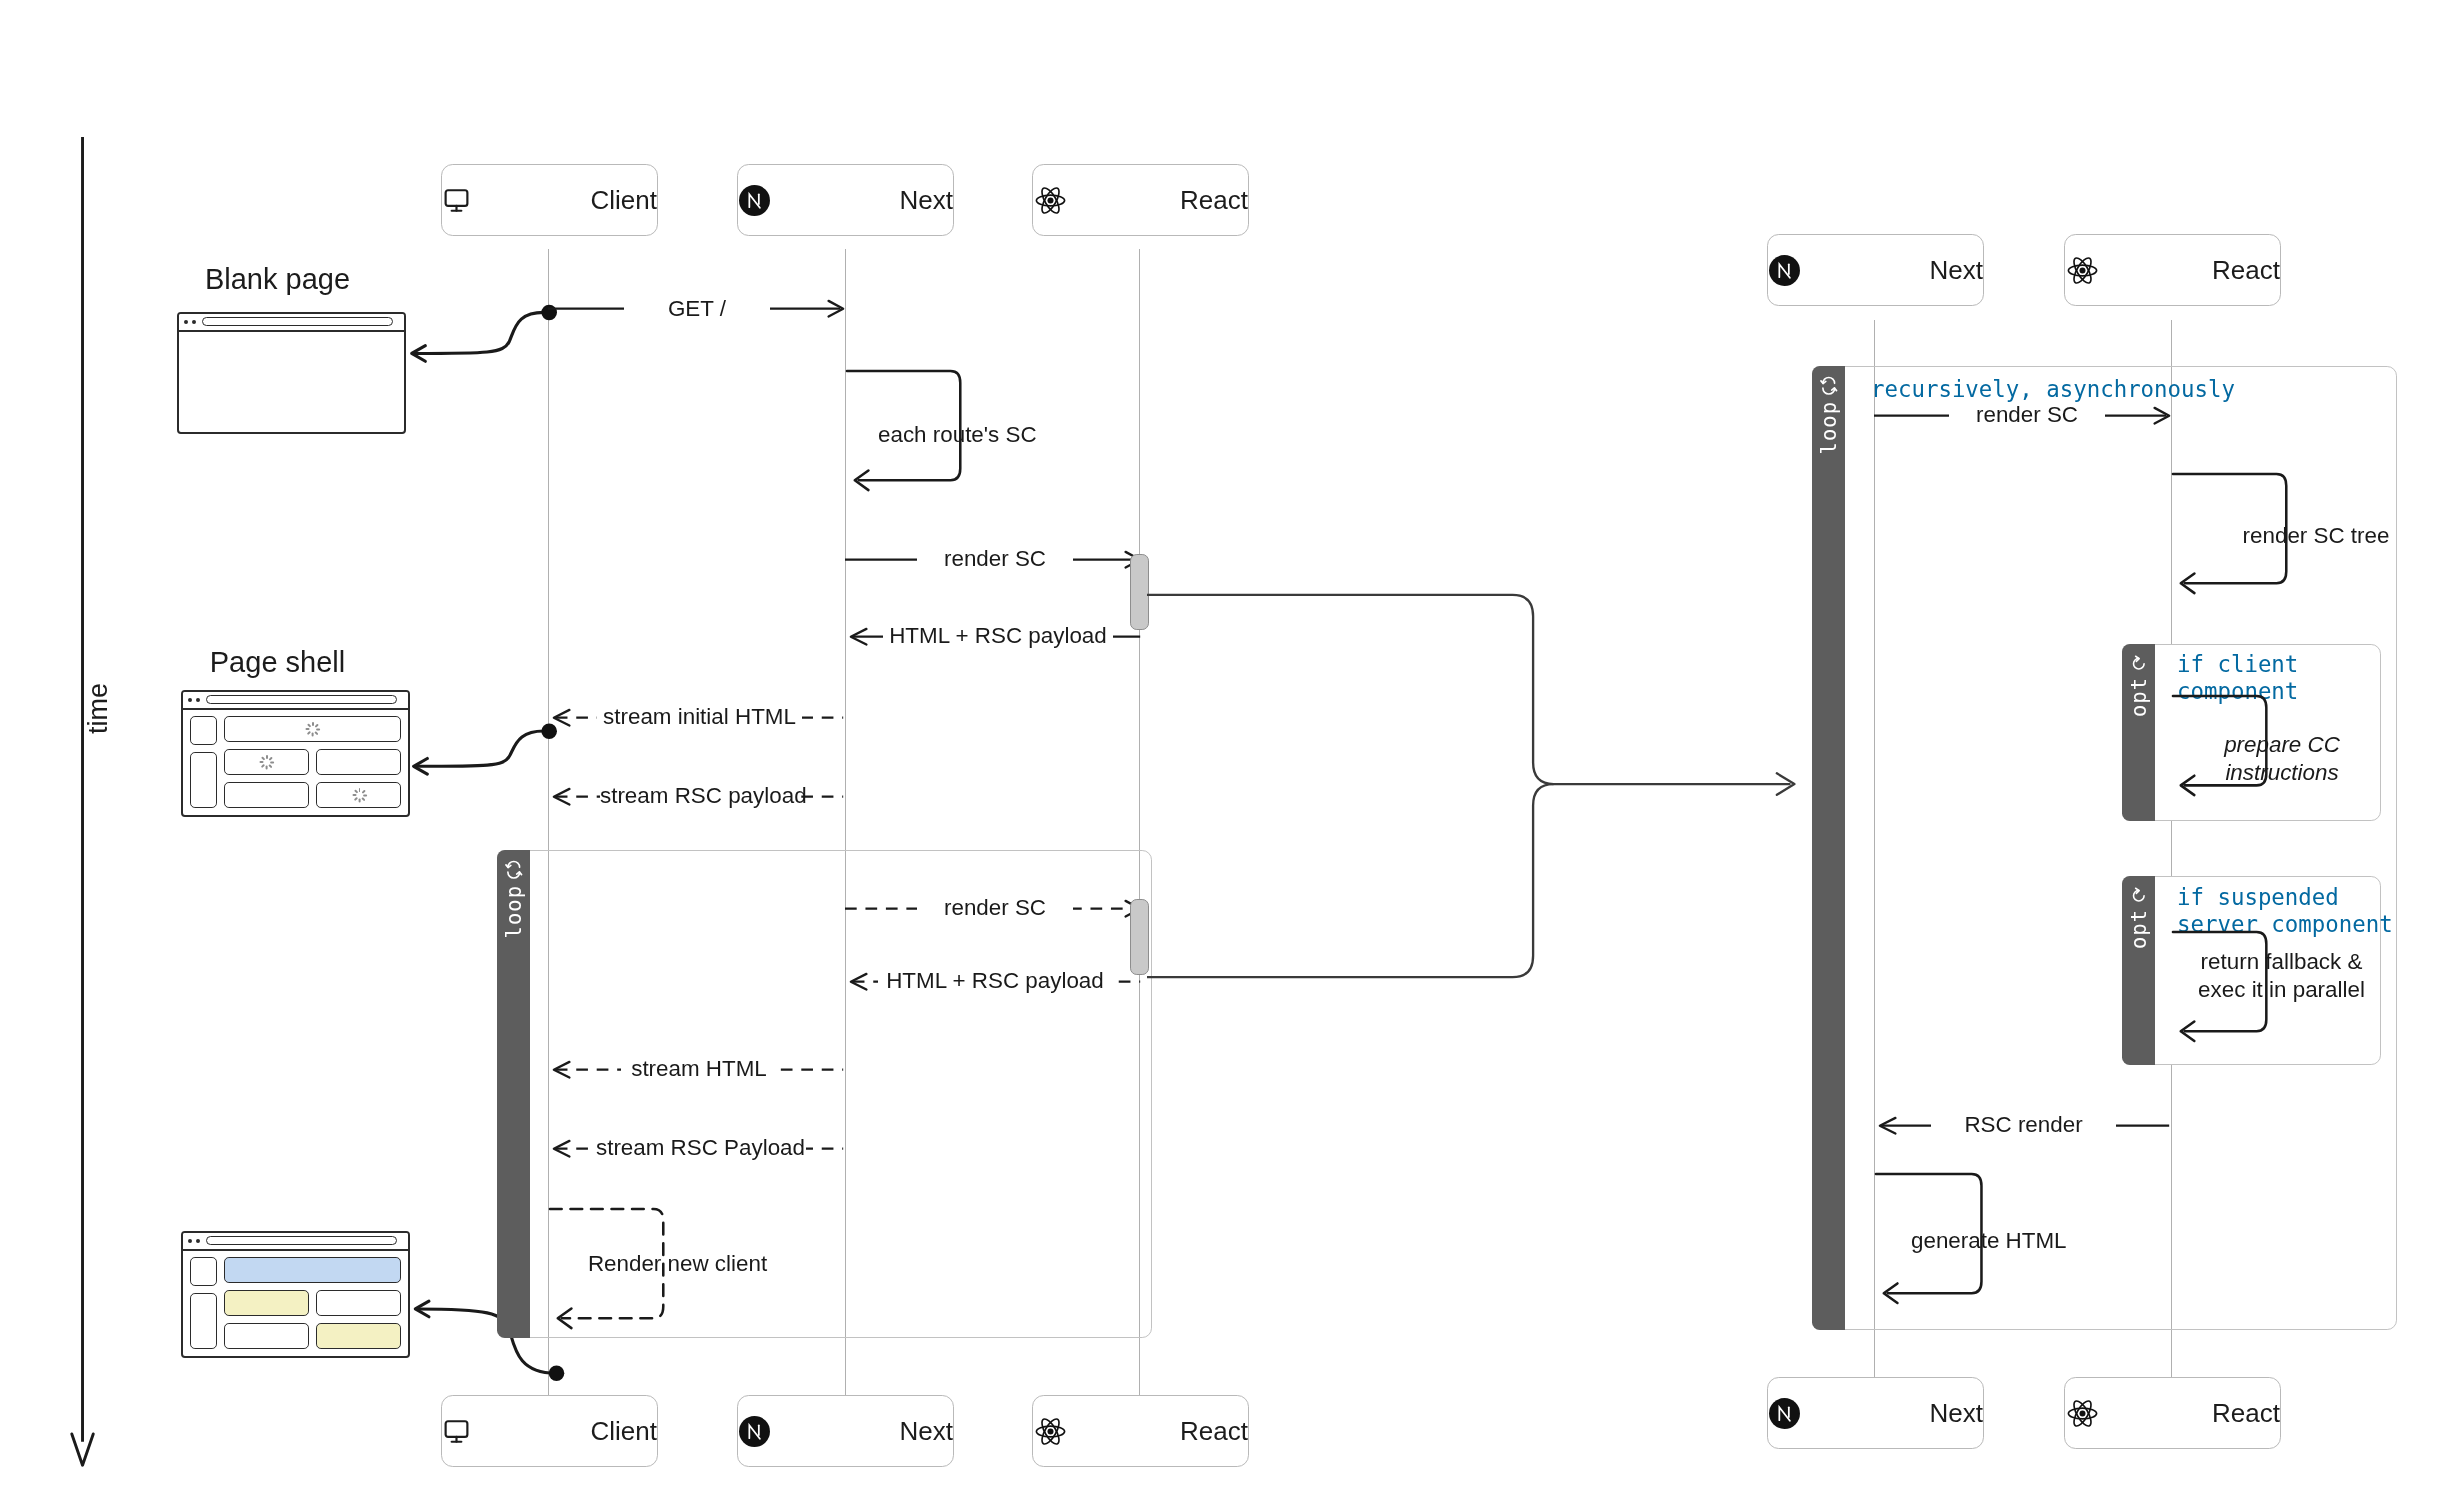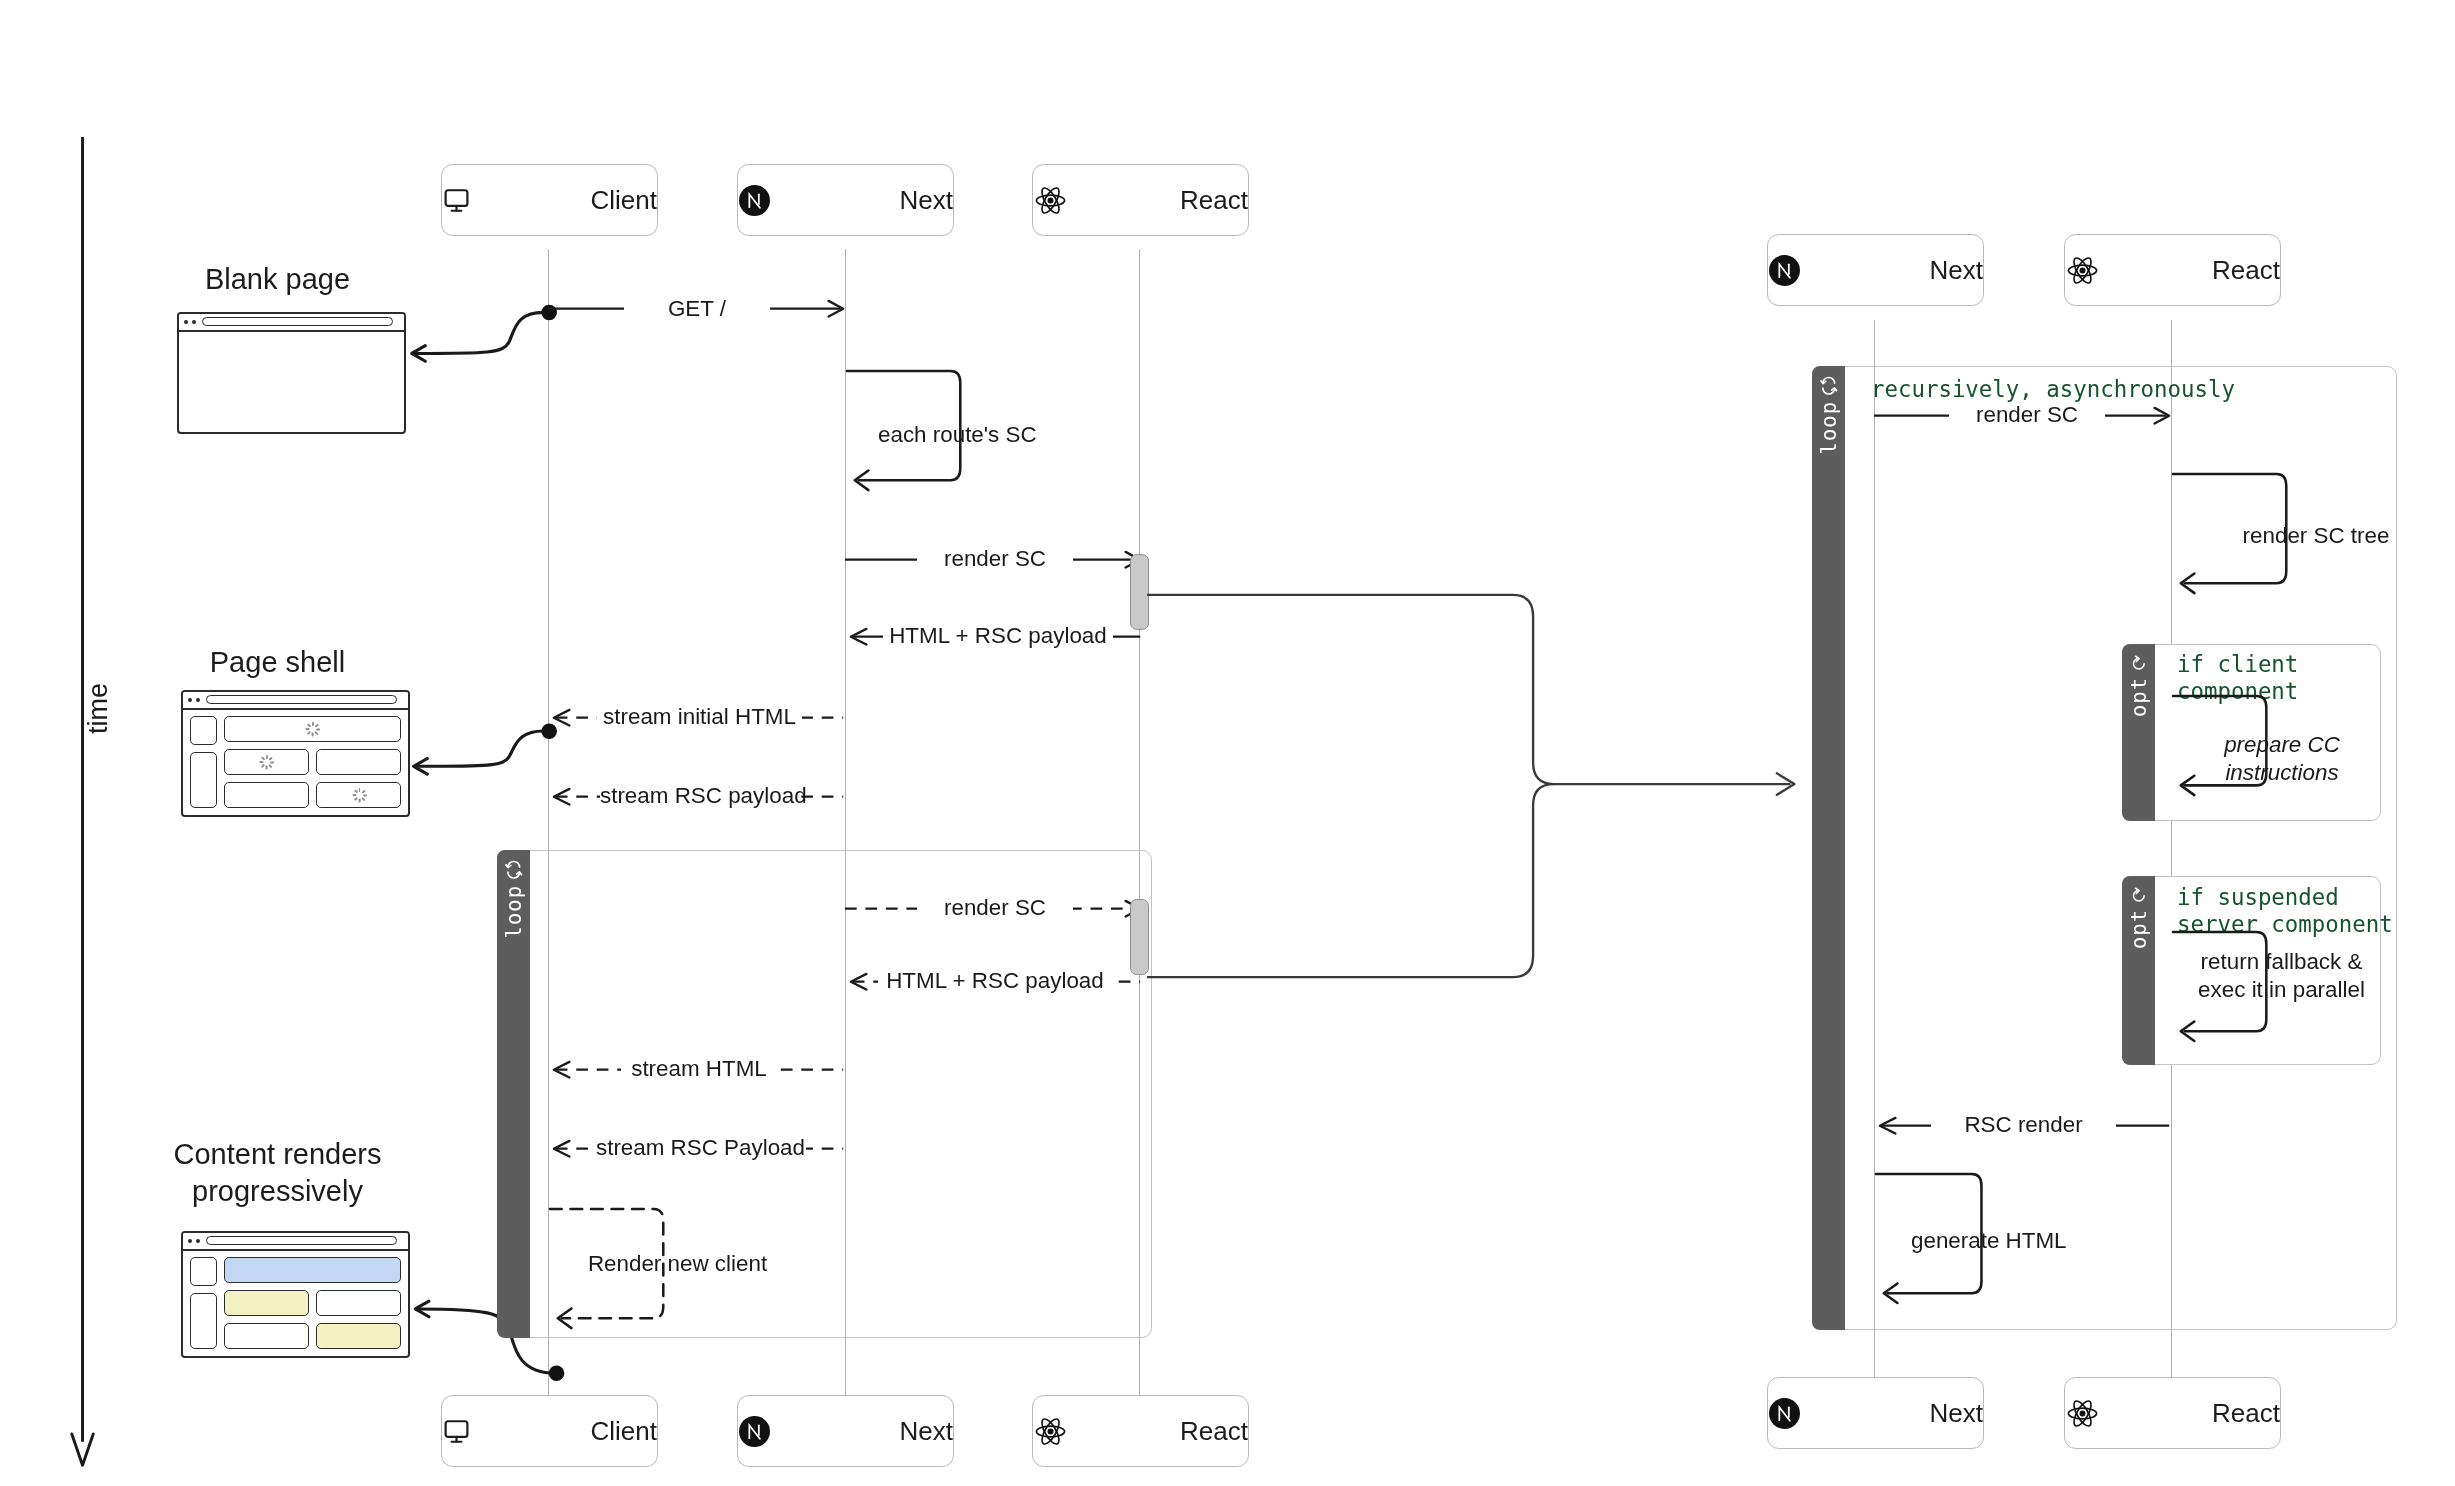--- a/index.html
+++ b/index.html
@@ -68,21 +68,21 @@
   .frag-tab .tab-text {
     writing-mode: vertical-rl;
     transform: rotate(180deg);
     font-family: "DejaVu Sans Mono", monospace;
     font-size: 20.5px;
     letter-spacing: 1px;
   }
   .frag-cond {
     font-family: "DejaVu Sans Mono", monospace;
     font-size: 22.4px;
-    color: #14532d;
+    color: #0369a1;
     white-space: pre;
     line-height: 1.22;
   }
 
   
   .msg-label {
     font-size: 22.4px; color: #1a1a1a;
     white-space: nowrap;
     text-align: center;
   }
@@ -297,21 +297,20 @@
                 <i style="transform:rotate(225deg)"></i>
                 <i style="transform:rotate(270deg)"></i>
                 <i style="transform:rotate(315deg)"></i>
             </span>
           </div>
         </div>
       </div>
     </div>
   </div>
 
-  <div class="abs caption" style="left:146px; top:1136px; width:263px;">Content renders progressively</div>
 
   <div class="abs browser" style="left:181px; top:1231px; width:229px; height:127px;">
     <div class="chrome">
       <span class="dot"></span>
       <span class="dot"></span>
       <span class="urlbar"></span>
     </div>
     <div class="body">
       <div class="railcol">
         <div class="cell" style="flex:0 0 29px;"></div>

